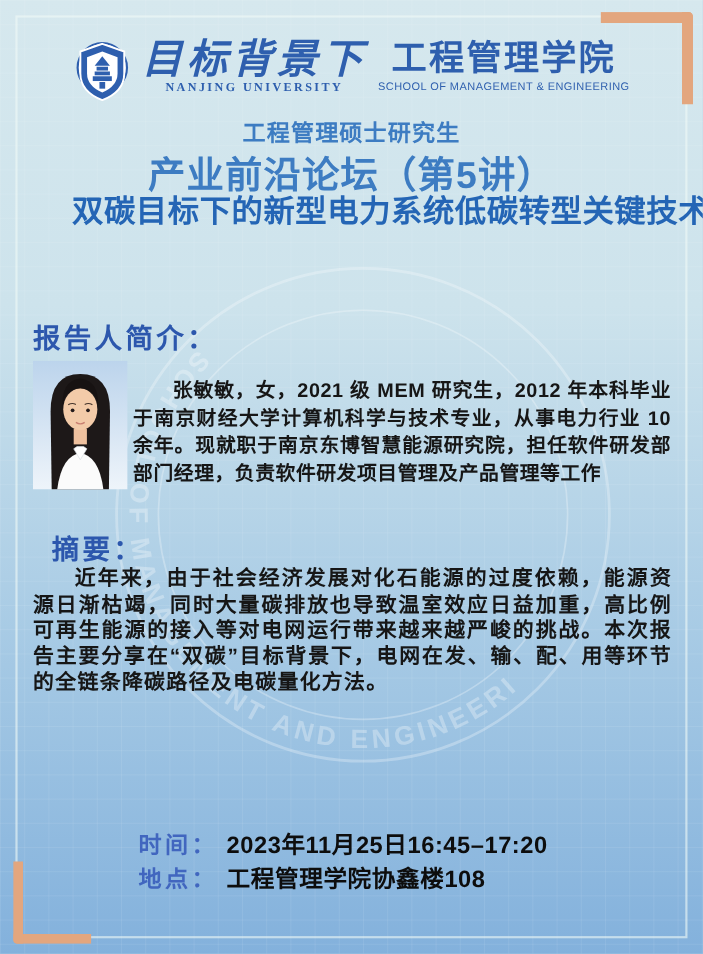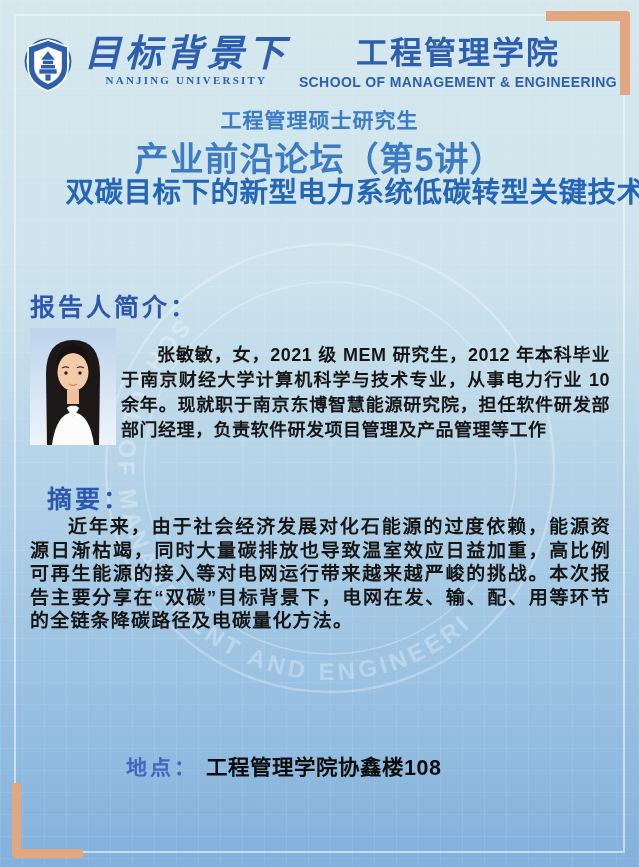--- a/index.html
+++ b/index.html
@@ -18,21 +18,21 @@
     border-left:9px solid #e3a67e;border-bottom:9px solid #e3a67e;border-radius:0 0 0 4px;}
   .watermark{position:absolute;left:0;top:0;pointer-events:none;}
 
   .header{position:absolute;top:33px;left:0;width:100%;display:flex;justify-content:center;align-items:flex-start;gap:10px;}
   .emblem{width:52px;height:60px;flex:0 0 auto;margin-top:2px;}
   .univ-block{text-align:center;}
   .univ-zh{font-family:"DejaVu Serif",serif;font-style:italic;font-weight:700;font-size:37px;line-height:40px;color:#2e5fae;letter-spacing:4px;}
   .univ-en{font-family:"Liberation Serif",serif;font-weight:700;font-size:11px;letter-spacing:2.2px;color:#2e5fae;margin-top:1px;}
   .school-block{text-align:center;}
   .school-zh{font-weight:700;font-size:32px;line-height:40px;color:#2e5fae;letter-spacing:2px;}
-  .school-en{font-weight:700;font-size:14px;letter-spacing:0.4px;color:#2e5fae;margin-top:1px;}
+  .school-en{font-weight:400;font-size:10px;letter-spacing:0.4px;color:#2e5fae;margin-top:1px;}
 
   .program{position:absolute;top:104px;left:0;width:100%;text-align:center;
     font-size:21px;font-weight:600;color:#3d7cc2;letter-spacing:1px;}
   .series{position:absolute;top:132px;left:0;width:100%;text-align:center;
     font-size:34px;font-weight:600;color:#3d7cc2;letter-spacing:1px;}
   .main-title{position:absolute;top:169px;left:0;width:100%;text-align:center;
     font-size:28.5px;font-weight:800;color:#2465b5;letter-spacing:0.5px;padding-left:36px;}
 
   .section-heading{font-weight:800;color:#2c57ad;letter-spacing:3px;font-size:25px;}
   .speaker-heading{position:absolute;left:30px;top:287px;}
@@ -120,18 +120,22 @@
     <path d="M39 56 q4 2.6 8 0" stroke="#c98072" stroke-width="1.2" fill="none"></path>
   </svg>
 
   <div class="speaker-bio">张敏敏，女，2021 级 MEM 研究生，2012 年本科毕业于南京财经大学计算机科学与技术专业，从事电力行业 10 余年。现就职于南京东博智慧能源研究院，担任软件研发部部门经理，负责软件研发项目管理及产品管理等工作</div>
 
   <div class="section-heading abstract-heading">摘要：</div>
   <div class="abstract-body">近年来，由于社会经济发展对化石能源的过度依赖，能源资源日渐枯竭，同时大量碳排放也导致温室效应日益加重，高比例可再生能源的接入等对电网运行带来越来越严峻的挑战。本次报告主要分享在“双碳”目标背景下，电网在发、输、配、用等环节的全链条降碳路径及电碳量化方法。</div>
 
   <div class="schedule">
     <div class="schedule-row">
+      <span class="schedule-label">时间：</span>
+      <span class="schedule-value">2023年11月25日16:45–17:20</span>
+    </div>
+    <div class="schedule-row">
       <span class="schedule-label">地点：</span>
       <span class="schedule-value">工程管理学院协鑫楼108</span>
     </div>
   </div>
 
 </div>
 
 </body></html>

